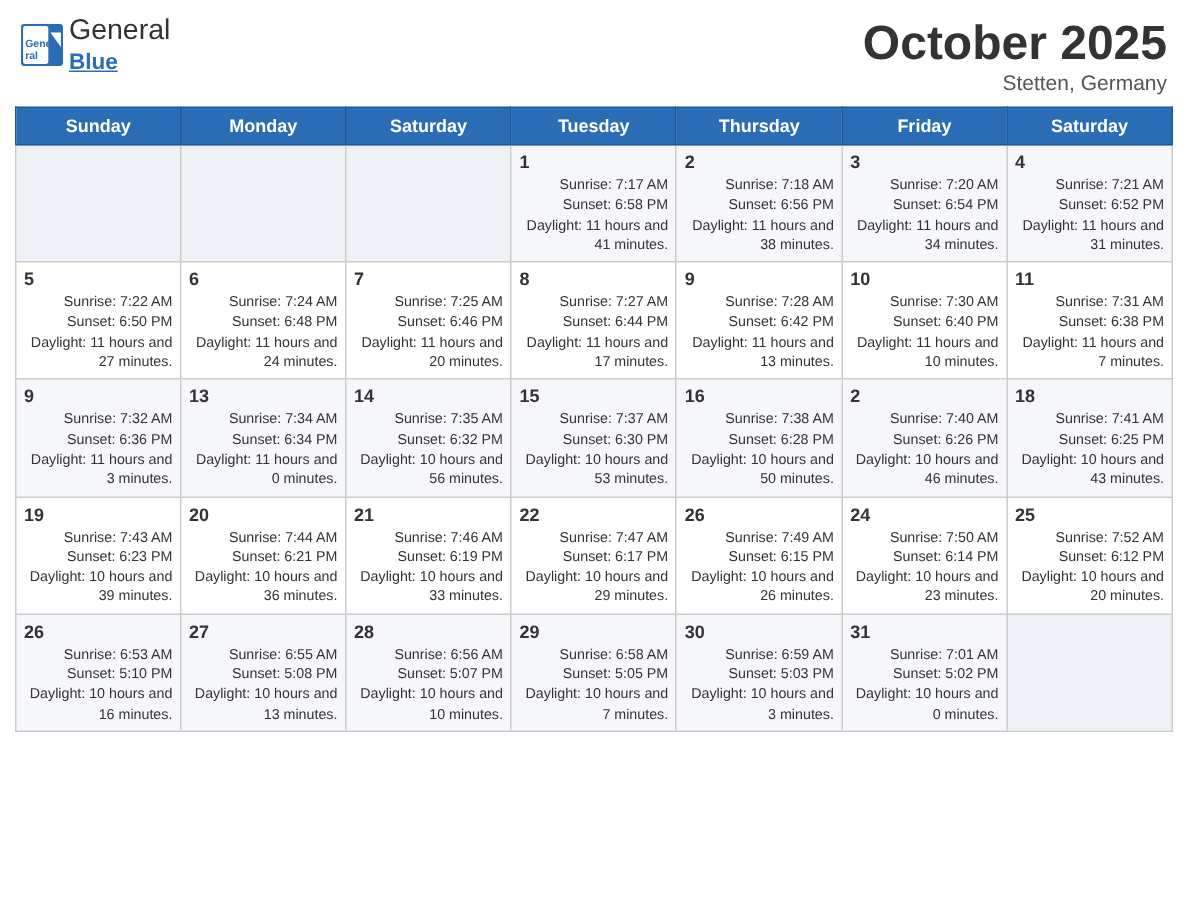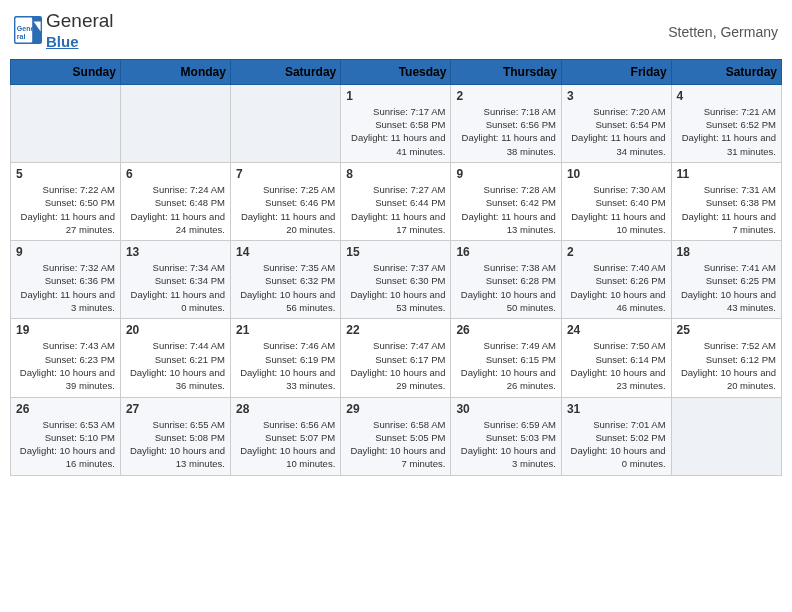--- a/index.html
+++ b/index.html
@@ -30,34 +30,33 @@
       text-align: right;
     }
     .month-title {
       font-size: 32px;
       font-weight: bold;
       color: #333;
     }
     .location {
       font-size: 14px;
       color: #555;
-      margin-top: 14px;
     }
     .calendar {
       width: 100%;
       border-collapse: collapse;
       border: 1px solid #ccc;
     }
     .calendar th {
       background: #2a6db5;
-      color: #000000;
+      color: #ffffff;
       font-size: 12px;
       font-weight: bold;
       padding: 5px 4px;
-      text-align: right;
+      text-align: center;
       border: 1px solid #1a5a9a;
       margin-left: 46px;
     }
     .calendar td {
       vertical-align: top;
       border: 1px solid #ccc;
       padding: 4px 5px;
       width: 113px;
       min-height: 90px;
       font-size: 10px;
@@ -97,20 +96,21 @@
       <rect x="2" y="2" width="24" height="36" fill="#fff" rx="2"></rect>
       <text x="4" y="22" font-size="10" font-weight="bold" fill="#2a6db5">Gene</text>
       <text x="4" y="33" font-size="10" font-weight="bold" fill="#2a6db5">ral</text>
     </svg>
     <div style="line-height:1.2; margin-left:2px;">
       <div style="font-size:19px;font-weight:normal;color:#333;">General</div>
       <div style="font-size:15px;font-weight:bold;color:#2a6db5;text-decoration:underline;">Blue</div>
     </div>
   </div>
   <div class="title-block">
+    <div class="month-title">October 2025</div>
     <div class="location">Stetten, Germany</div>
   </div>
 </div>
 
 <table class="calendar">
   <thead>
     <tr>
     <th>Sunday</th>
         <th>Monday</th>
         <th>Saturday</th>

